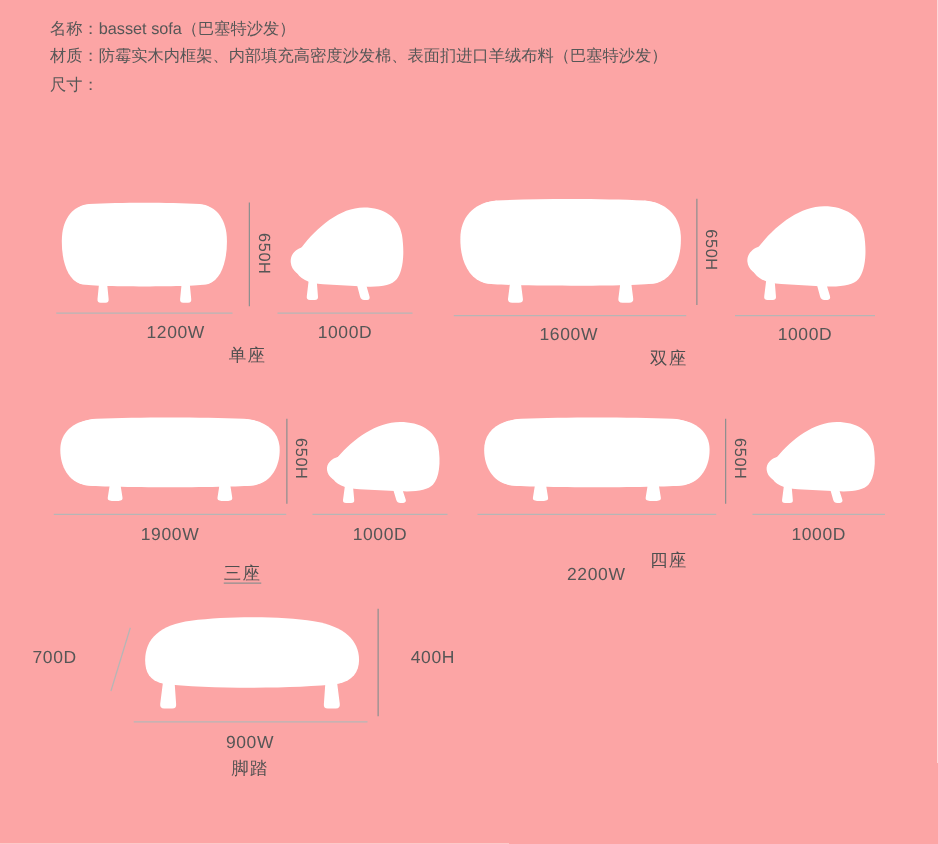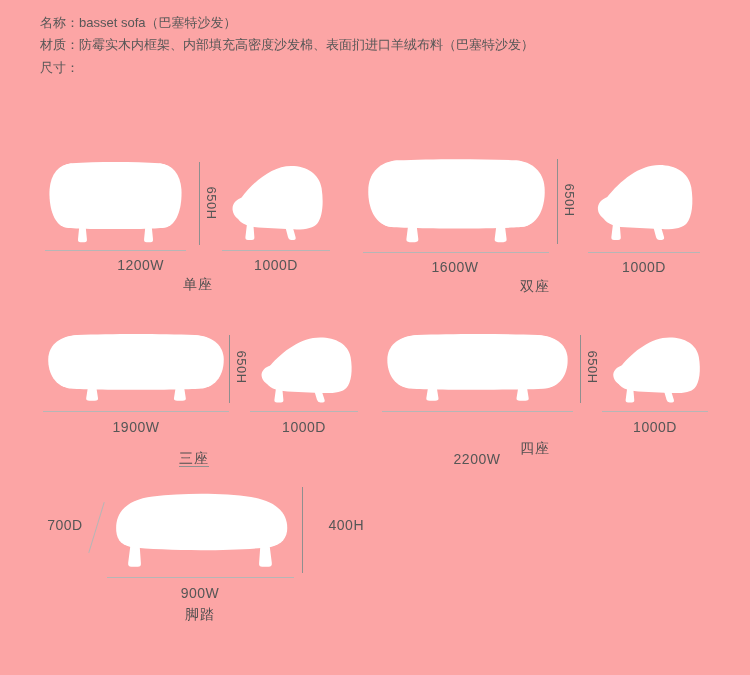--- a/index.html
+++ b/index.html
@@ -131,20 +131,20 @@
       <use href="#sofa-side"></use>
     </svg>
   <div class="hline" style="left:602px;top:411px;width:106px;"></div>
   <div class="dim-text" style="left:605px;top:419px;width:100px;">1000D</div>
   <div class="fig-label" style="left:495px;top:440px;width:80px;">四座</div>
 
   <svg class="fig-svg" viewBox="0 0 195 82" preserveAspectRatio="none" style="left:106px;top:490px;width:188px;height:82px;">
       <use href="#ottoman-shape"></use>
     </svg>
   <div class="dline" style="left:96px;top:501px;height:53px;transform:rotate(17deg);"></div>
-  <div class="dim-text" style="left:40px;top:517px;width:50px;text-align:center;">700D</div>
+  <div class="dim-text" style="left:26px;top:517px;width:50px;text-align:left;">700D</div>
   <div class="vline" style="left:302px;top:487px;height:86px;"></div>
   <div class="dim-text" style="left:314px;top:517px;width:50px;text-align:right;">400H</div>
   <div class="hline" style="left:107px;top:577px;width:187px;"></div>
   <div class="dim-text" style="left:150px;top:585px;width:100px;">900W</div>
   <div class="fig-label" style="left:160px;top:606px;width:80px;">脚踏</div>
 
 </div>
 
 </body></html>

